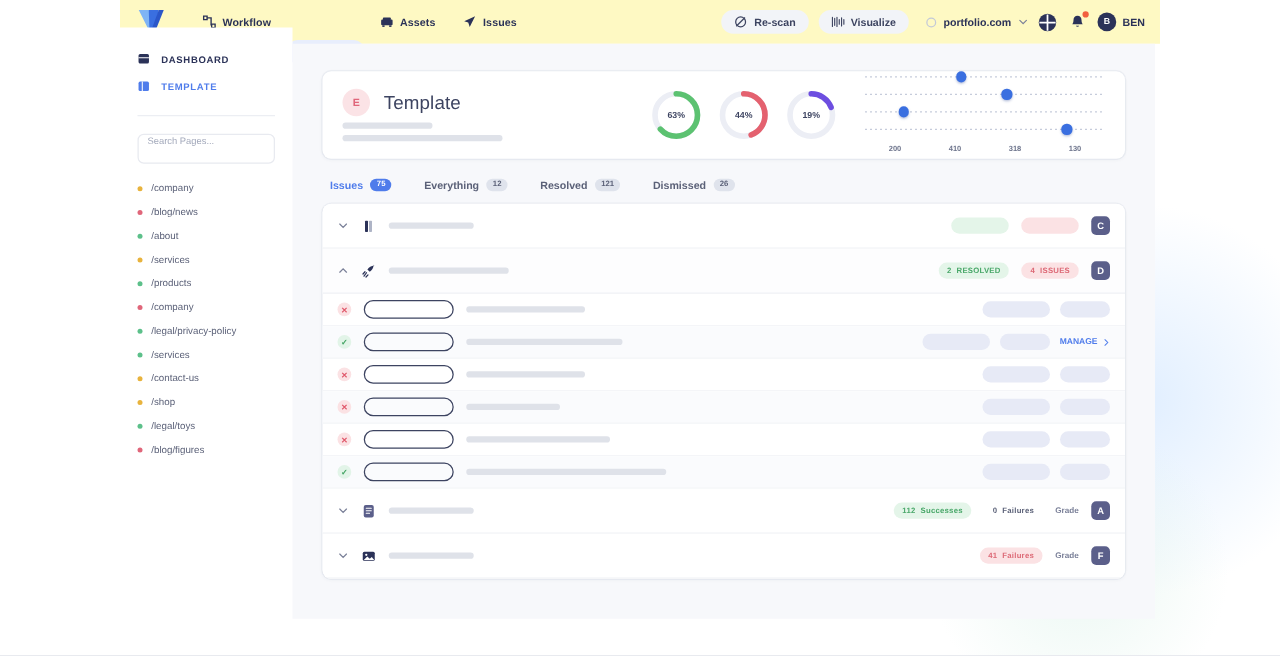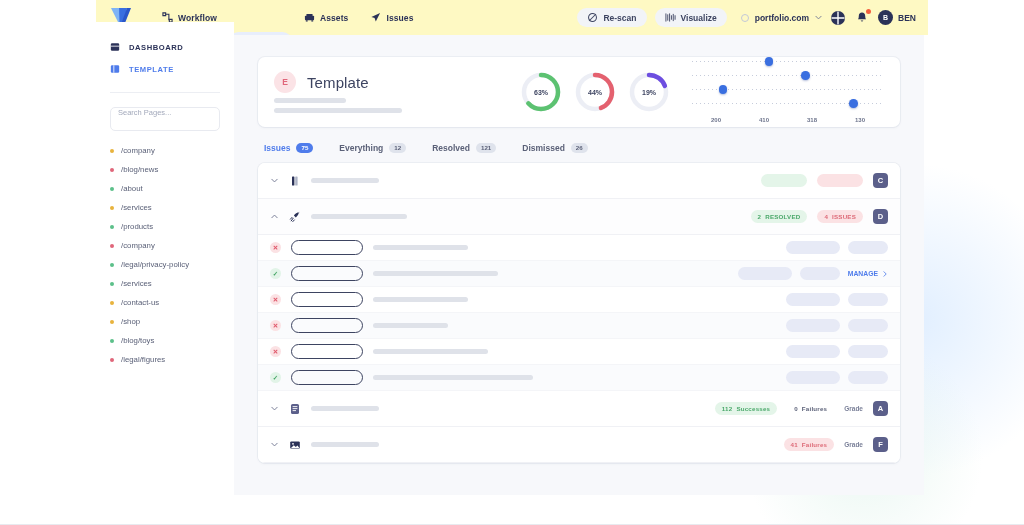--- a/index.html
+++ b/index.html
@@ -351,25 +351,25 @@
         <div class="page-item">
           <span class="pdot" style="background: rgb(232, 179, 61);"></span>
           <span>/contact-us</span>
         </div>
         <div class="page-item">
           <span class="pdot" style="background: rgb(232, 179, 61);"></span>
           <span>/shop</span>
         </div>
         <div class="page-item">
           <span class="pdot" style="background: rgb(92, 192, 138);"></span>
-          <span>/blog/toys</span>
+          <span>/legal/toys</span>
         </div>
         <div class="page-item">
           <span class="pdot" style="background: rgb(224, 102, 122);"></span>
-          <span>/legal/figures</span>
+          <span>/blog/figures</span>
         </div>
       </div>
   </div>
 
   <div class="main">
 
     <div class="card hero">
       <div class="hero-left">
         <div class="hero-top">
           <span class="hero-av">E</span>

